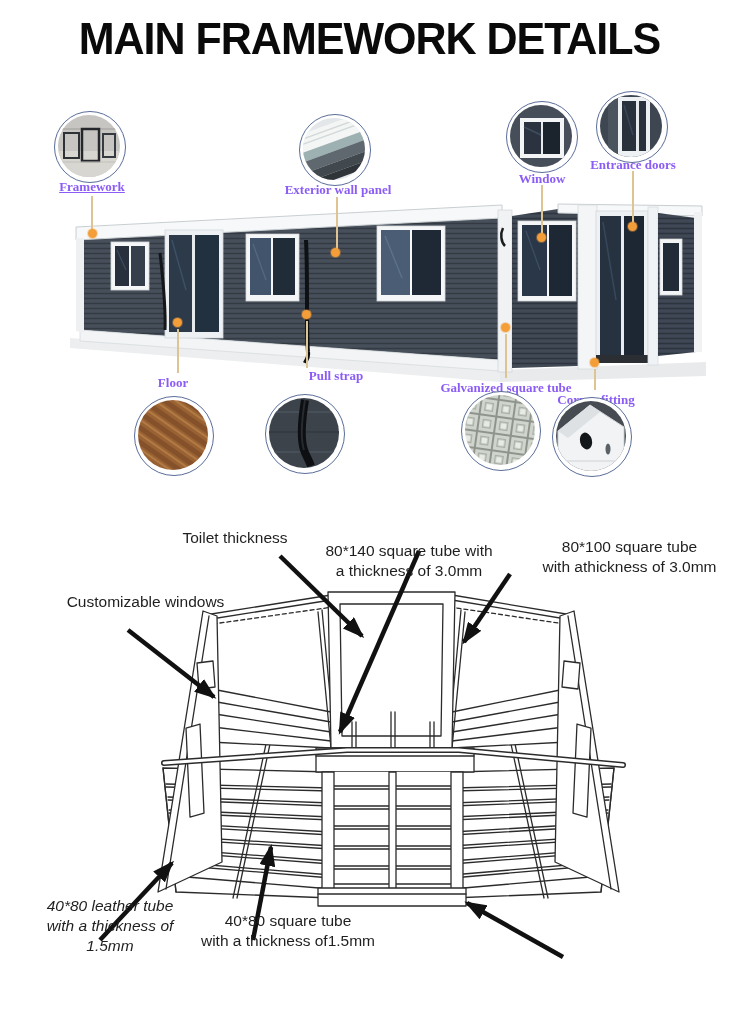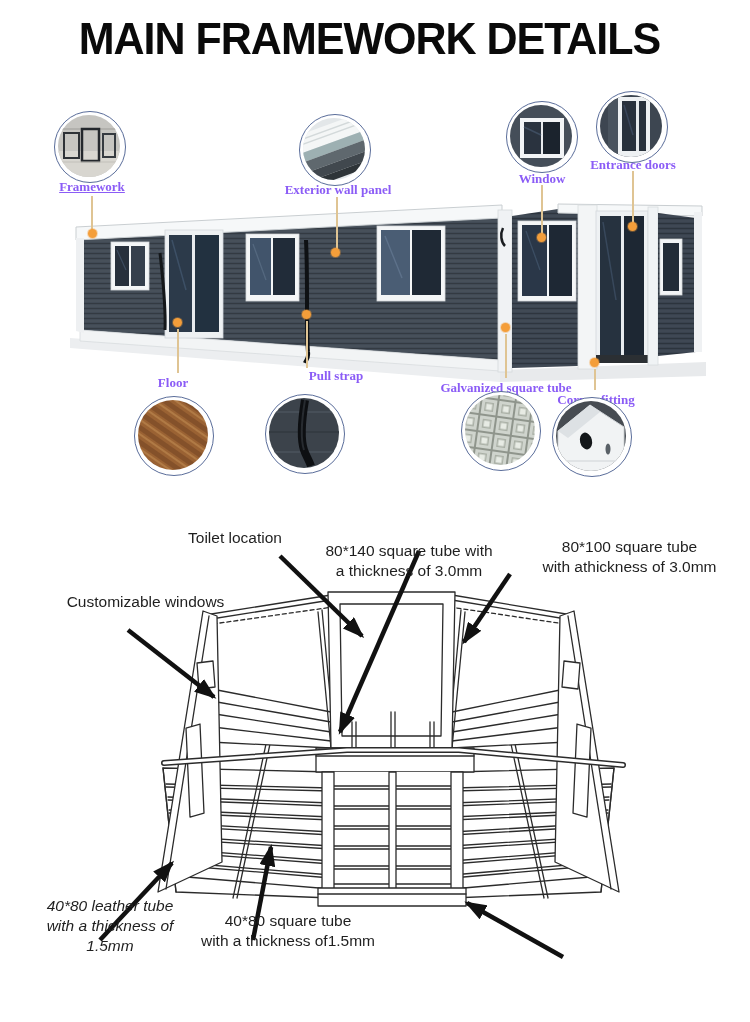--- a/index.html
+++ b/index.html
@@ -358,21 +358,21 @@
       <line x1="280" y1="556" x2="362" y2="636" marker-end="url(#ah)"></line>
       <line x1="419" y1="551" x2="340" y2="732" marker-end="url(#ah)"></line>
       <line x1="510" y1="574" x2="464" y2="642" marker-end="url(#ah)"></line>
       <line x1="128" y1="630" x2="214" y2="697" marker-end="url(#ah)"></line>
       <line x1="100" y1="940" x2="172" y2="863" marker-end="url(#ah)"></line>
       <line x1="253" y1="940" x2="271" y2="847" marker-end="url(#ah)"></line>
       <line x1="563" y1="957" x2="467" y2="903" marker-end="url(#ah)"></line>
     </g>
   </svg>
 
-  <div class="anno" style="left:160px;top:528px;width:150px;">Toilet location</div>
+  <div class="anno" style="left:160px;top:528px;width:150px;">Toilet thickness</div>
   <div class="anno" style="left:309px;top:505px;width:200px;margin-top:36px;">80*140 square tube with
 a thickness of 3.0mm</div>
   <div class="anno" style="left:527px;top:537px;width:205px;">80*100 square tube
 with athickness of 3.0mm</div>
   <div class="anno" style="left:33px;top:592px;width:225px;">Customizable windows</div>
   <div class="anno" style="left:30px;top:896px;width:160px;font-style:italic;">40*80 leather tube
 with a thickness of
 1.5mm</div>
   <div class="anno" style="left:188px;top:911px;width:200px;">40*80 square tube
 with a thickness of1.5mm</div>

